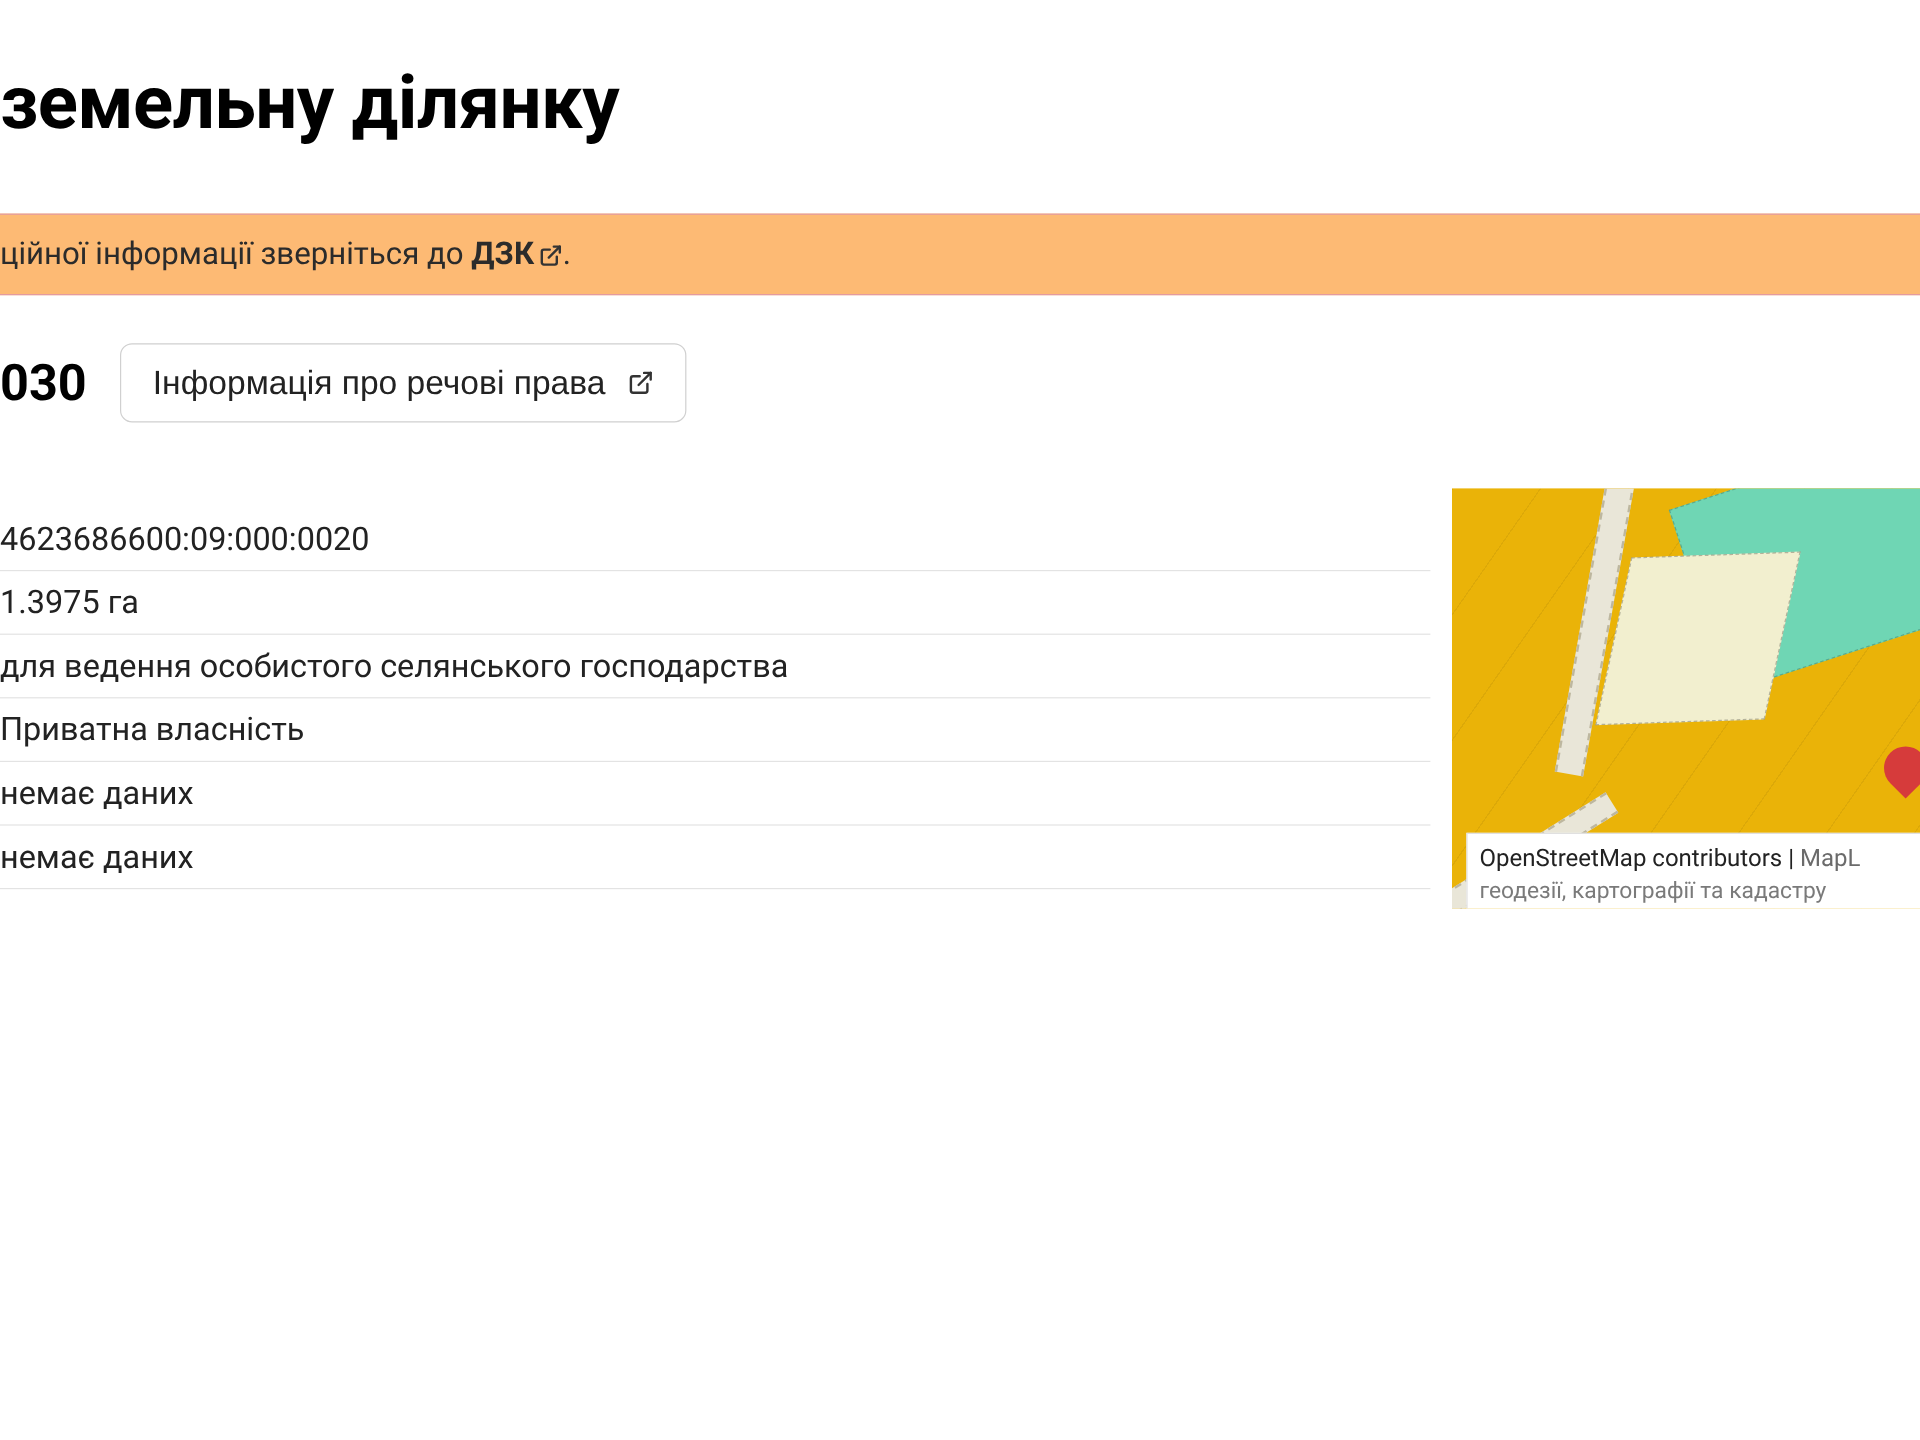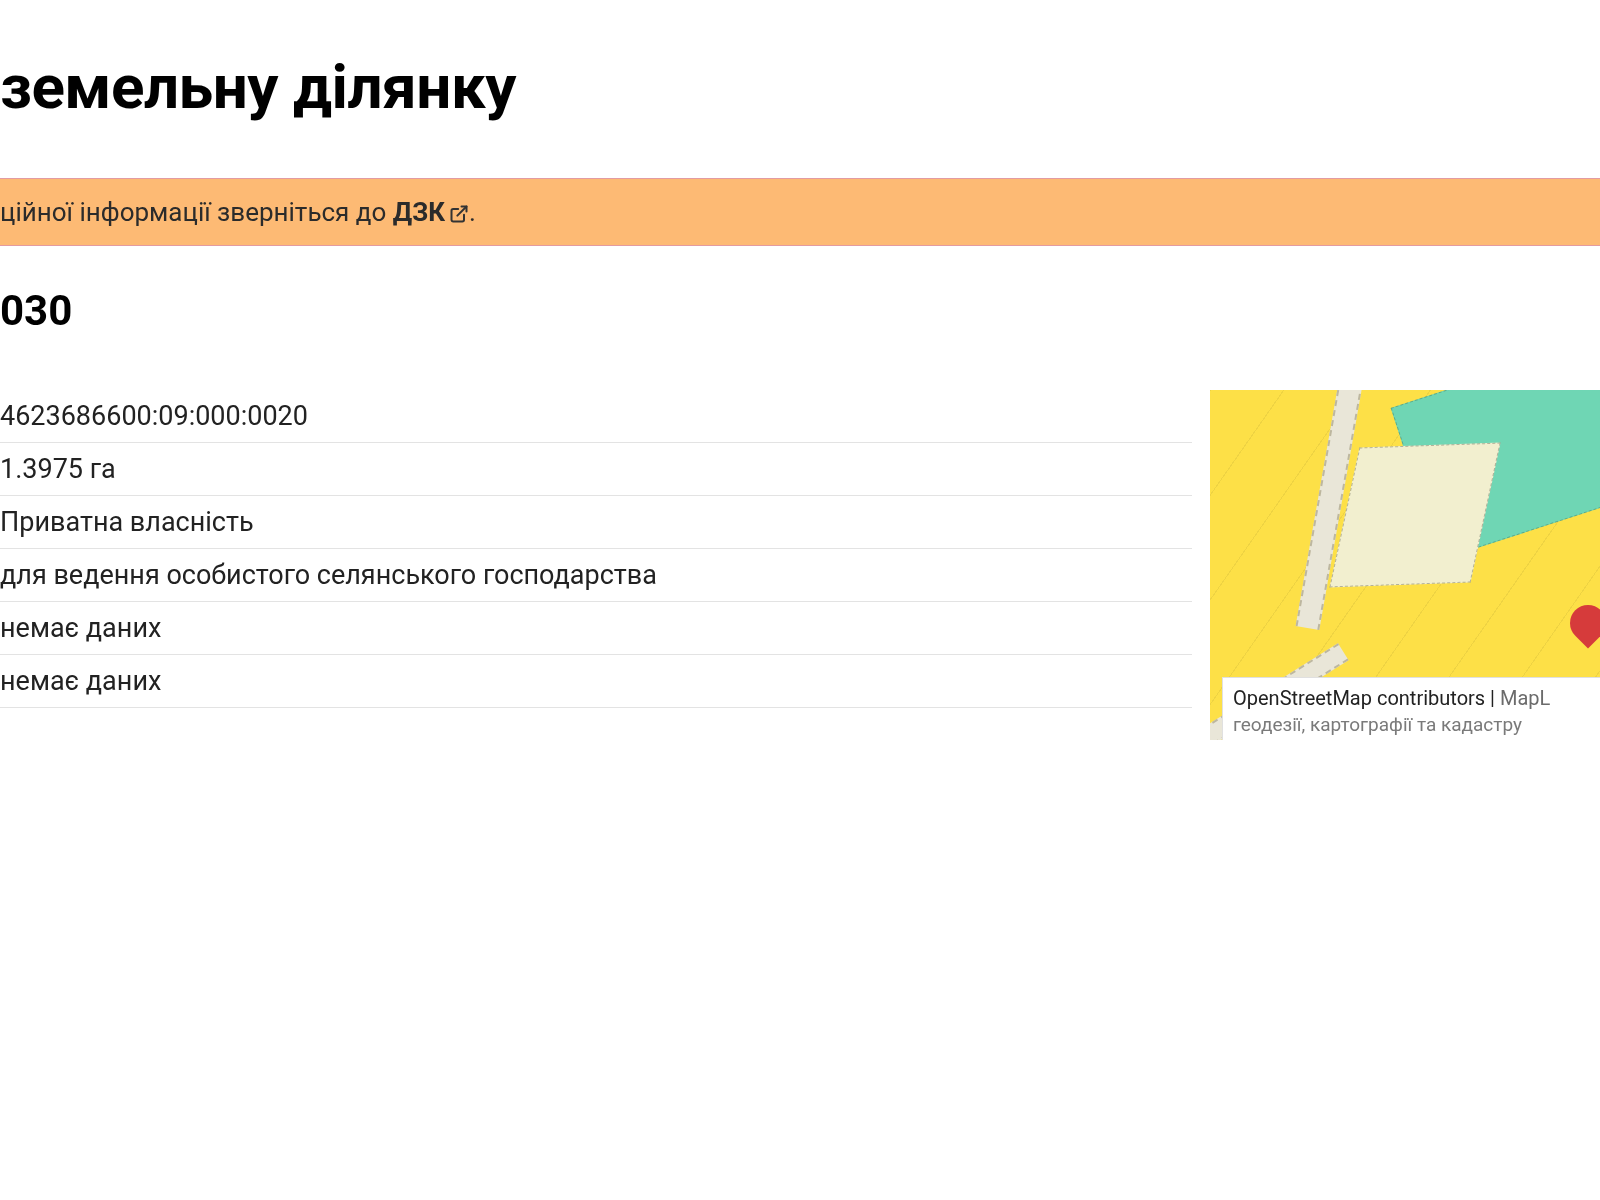--- a/index.html
+++ b/index.html
@@ -57,41 +57,41 @@
       background: #ffffff;
       border-radius: 10px;
       padding: 16px 26px;
       font-size: 28px;
       color: #222;
       cursor: pointer;
     }
     .content-row {
       display: flex;
       gap: 18px;
-      align-items: flex-start;
+      align-items: center;
     }
     .details {
       flex: 1;
       max-width: 1240px;
     }
     .details .row {
       font-size: 27px;
       padding: 10px 0;
       border-bottom: 1px solid #e3e3e3;
       color: #222;
     }
     .map-wrap {
       width: 390px;
       position: relative;
       flex-shrink: 0;
     }
     .map {
       width: 100%;
       height: 350px;
-      background: #fde047;
+      background: #eab308;
       position: relative;
       overflow: hidden;
     }
     .map .plot-green {
       position: absolute;
       top: -20px; right: -30px;
       width: 220px; height: 160px;
       background: #6fd6b4;
       transform: rotate(-18deg);
       border: 1px dashed rgba(0,0,0,.2);
@@ -148,28 +148,38 @@
   <div class="alert">
     <span>ційної інформації зверніться до </span><strong><a>ДЗК</a></strong><span class="ext-icon"><svg width="20" height="20" viewBox="0 0 24 24" fill="none" stroke="#333" stroke-width="2.4" stroke-linecap="round" stroke-linejoin="round">
           <path d="M18 13v6a2 2 0 0 1-2 2H5a2 2 0 0 1-2-2V8a2 2 0 0 1 2-2h6"></path>
           <polyline points="15 3 21 3 21 9"></polyline>
           <line x1="10" y1="14" x2="21" y2="3"></line>
         </svg></span><span>.</span>
   </div>
 
   <div class="header-row">
     <div class="code-big">030</div>
+    <button class="btn">
+      <span>Інформація про речові права</span>
+      <span class="ext-icon">
+          <svg width="22" height="22" viewBox="0 0 24 24" fill="none" stroke="#333" stroke-width="2.2" stroke-linecap="round" stroke-linejoin="round">
+            <path d="M18 13v6a2 2 0 0 1-2 2H5a2 2 0 0 1-2-2V8a2 2 0 0 1 2-2h6"></path>
+            <polyline points="15 3 21 3 21 9"></polyline>
+            <line x1="10" y1="14" x2="21" y2="3"></line>
+          </svg>
+        </span>
+    </button>
   </div>
 
   <div class="content-row">
     <div class="details">
       <div class="row">4623686600:09:000:0020</div>
       <div class="row">1.3975 га</div>
+      <div class="row">для ведення особистого селянського господарства</div>
       <div class="row">Приватна власність</div>
-      <div class="row">для ведення особистого селянського господарства</div>
       <div class="row">немає даних</div>
       <div class="row">немає даних</div>
     </div>
 
     <div class="map-wrap">
       <div class="map">
         <div class="hatch"></div>
         <div class="plot-green"></div>
         <div class="road r1"></div>
         <div class="road r2"></div>

